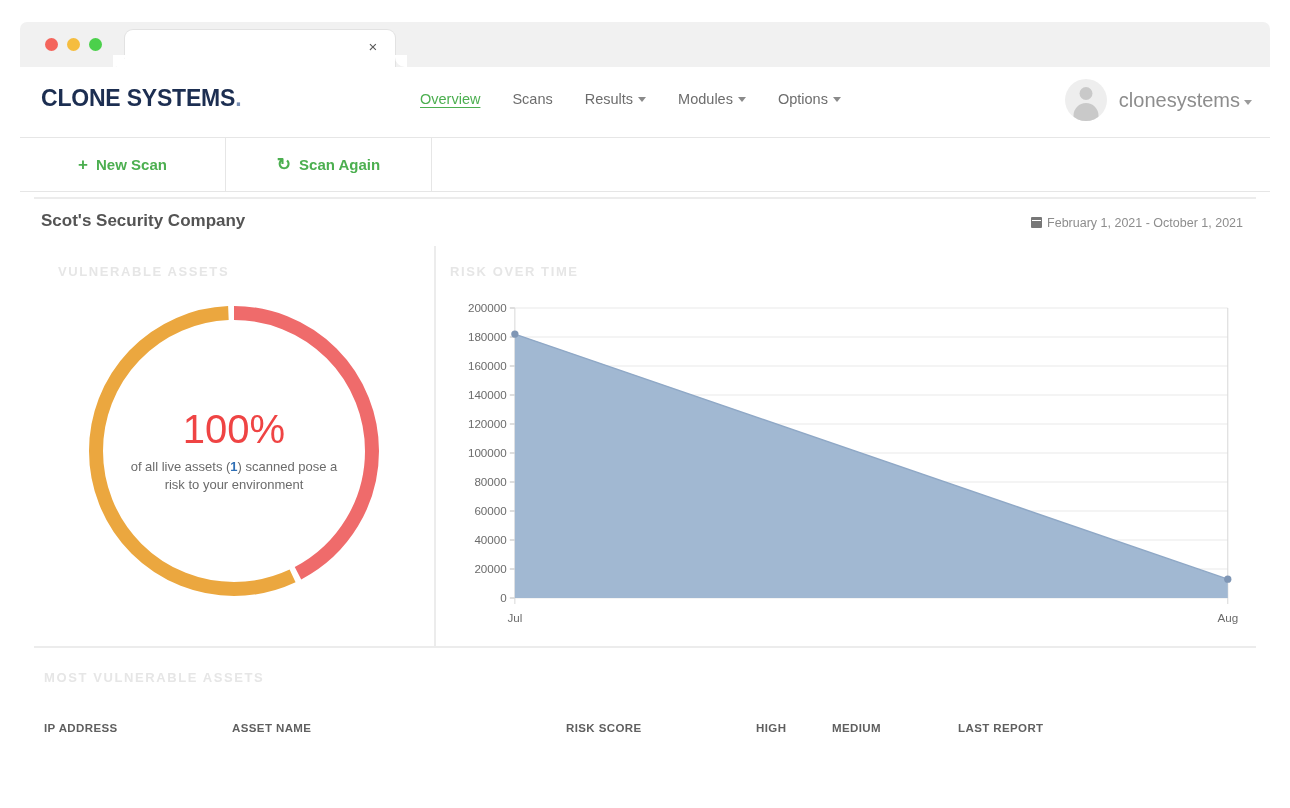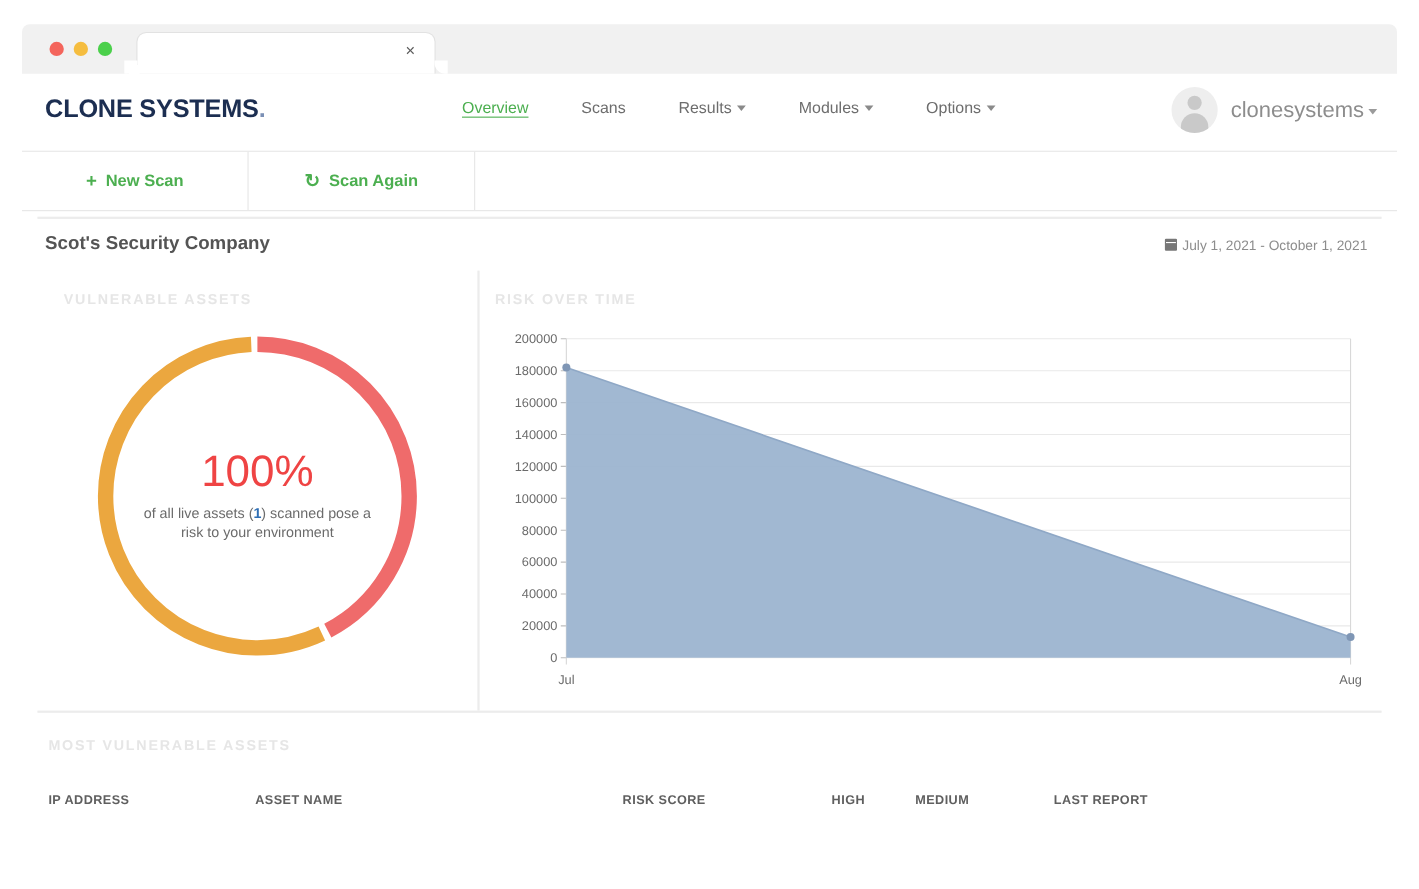--- a/index.html
+++ b/index.html
@@ -102,21 +102,21 @@
     white-space: nowrap;
   }
   .brand .dotmark { color: #7b90b5; }
 
   .nav-links {
     position: absolute;
     left: 400px;
     top: 24px;
     display: flex;
     align-items: center;
-    gap: 48px;
+    gap: 32px;
   }
   .nav-link {
     font-size: 14.5px;
     color: #6d6d6d;
     white-space: nowrap;
     cursor: pointer;
   }
   .nav-link.active {
     color: #4caf50;
     text-decoration: underline;
@@ -416,21 +416,21 @@
         <span>Scan Again</span>
       </div>
       <div class="actionbar-filler"></div>
     </div>
 
     <div class="divider-strip"></div>
 
     <div class="page-header">
       <div class="page-title">Scot's Security Company</div>
       <div class="date-range">
-        <i class="cal-icon"></i><span>July 1, 2021 - October 1, 2021</span>
+        <i class="cal-icon"></i><span>February 1, 2021 - October 1, 2021</span>
       </div>
     </div>
 
     <div class="panels">
 
       <div class="panel-left">
         <div class="panel-label">VULNERABLE ASSETS</div>
 
         <div class="donut-wrap">
           <svg viewBox="0 0 306 306" width="306" height="306">

